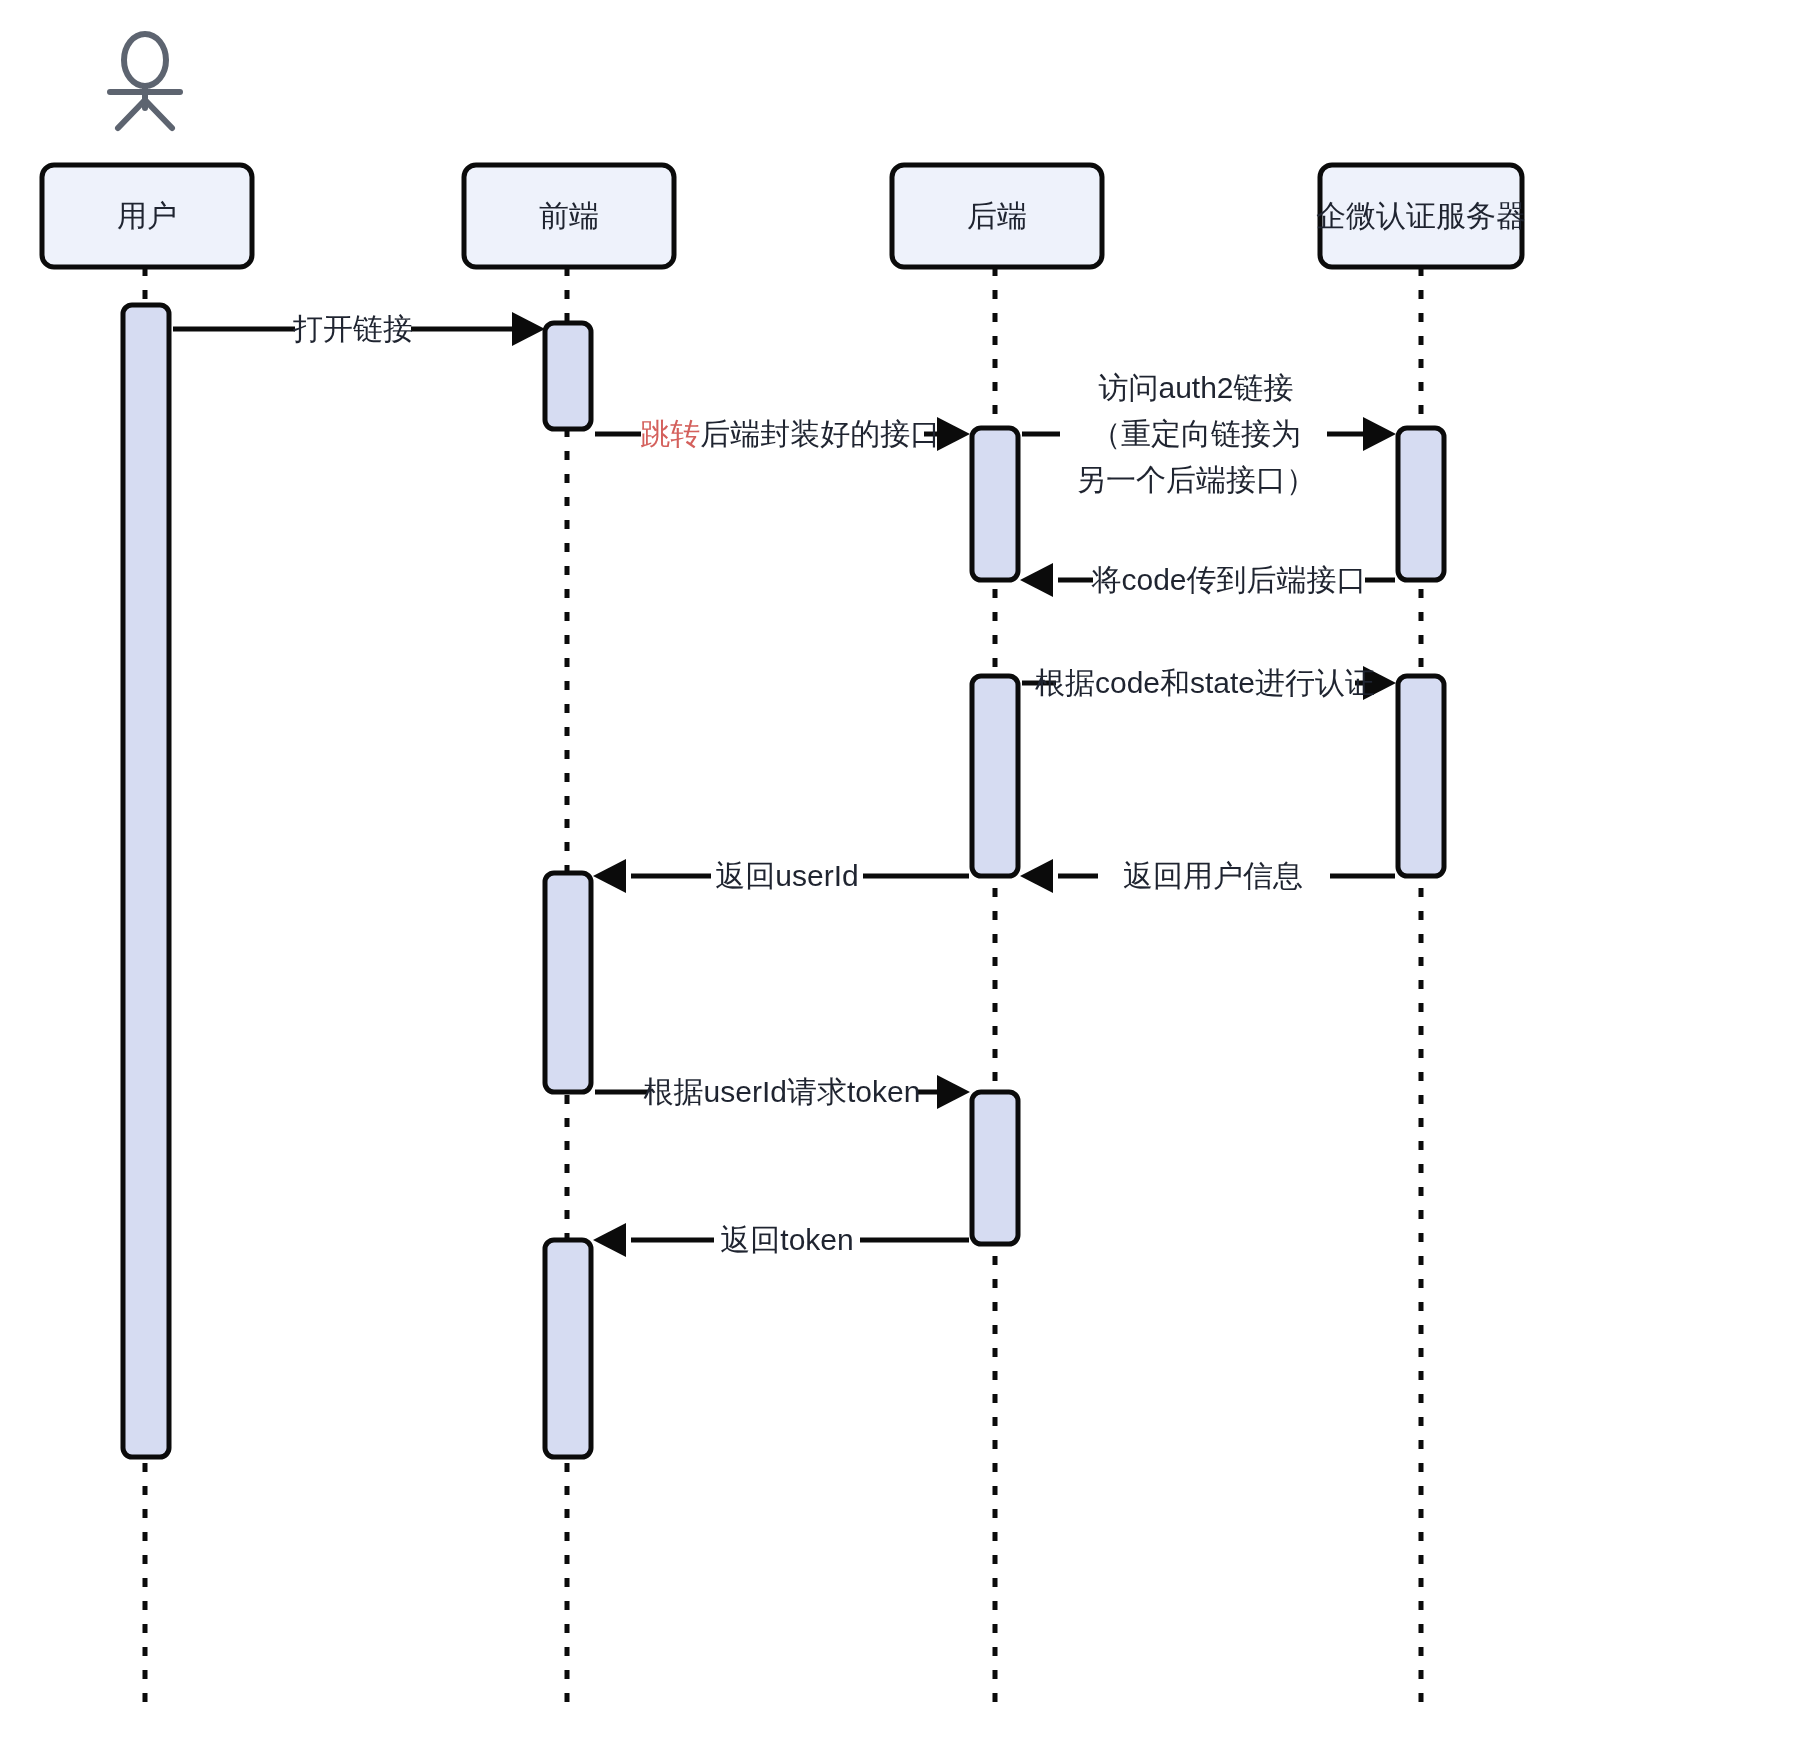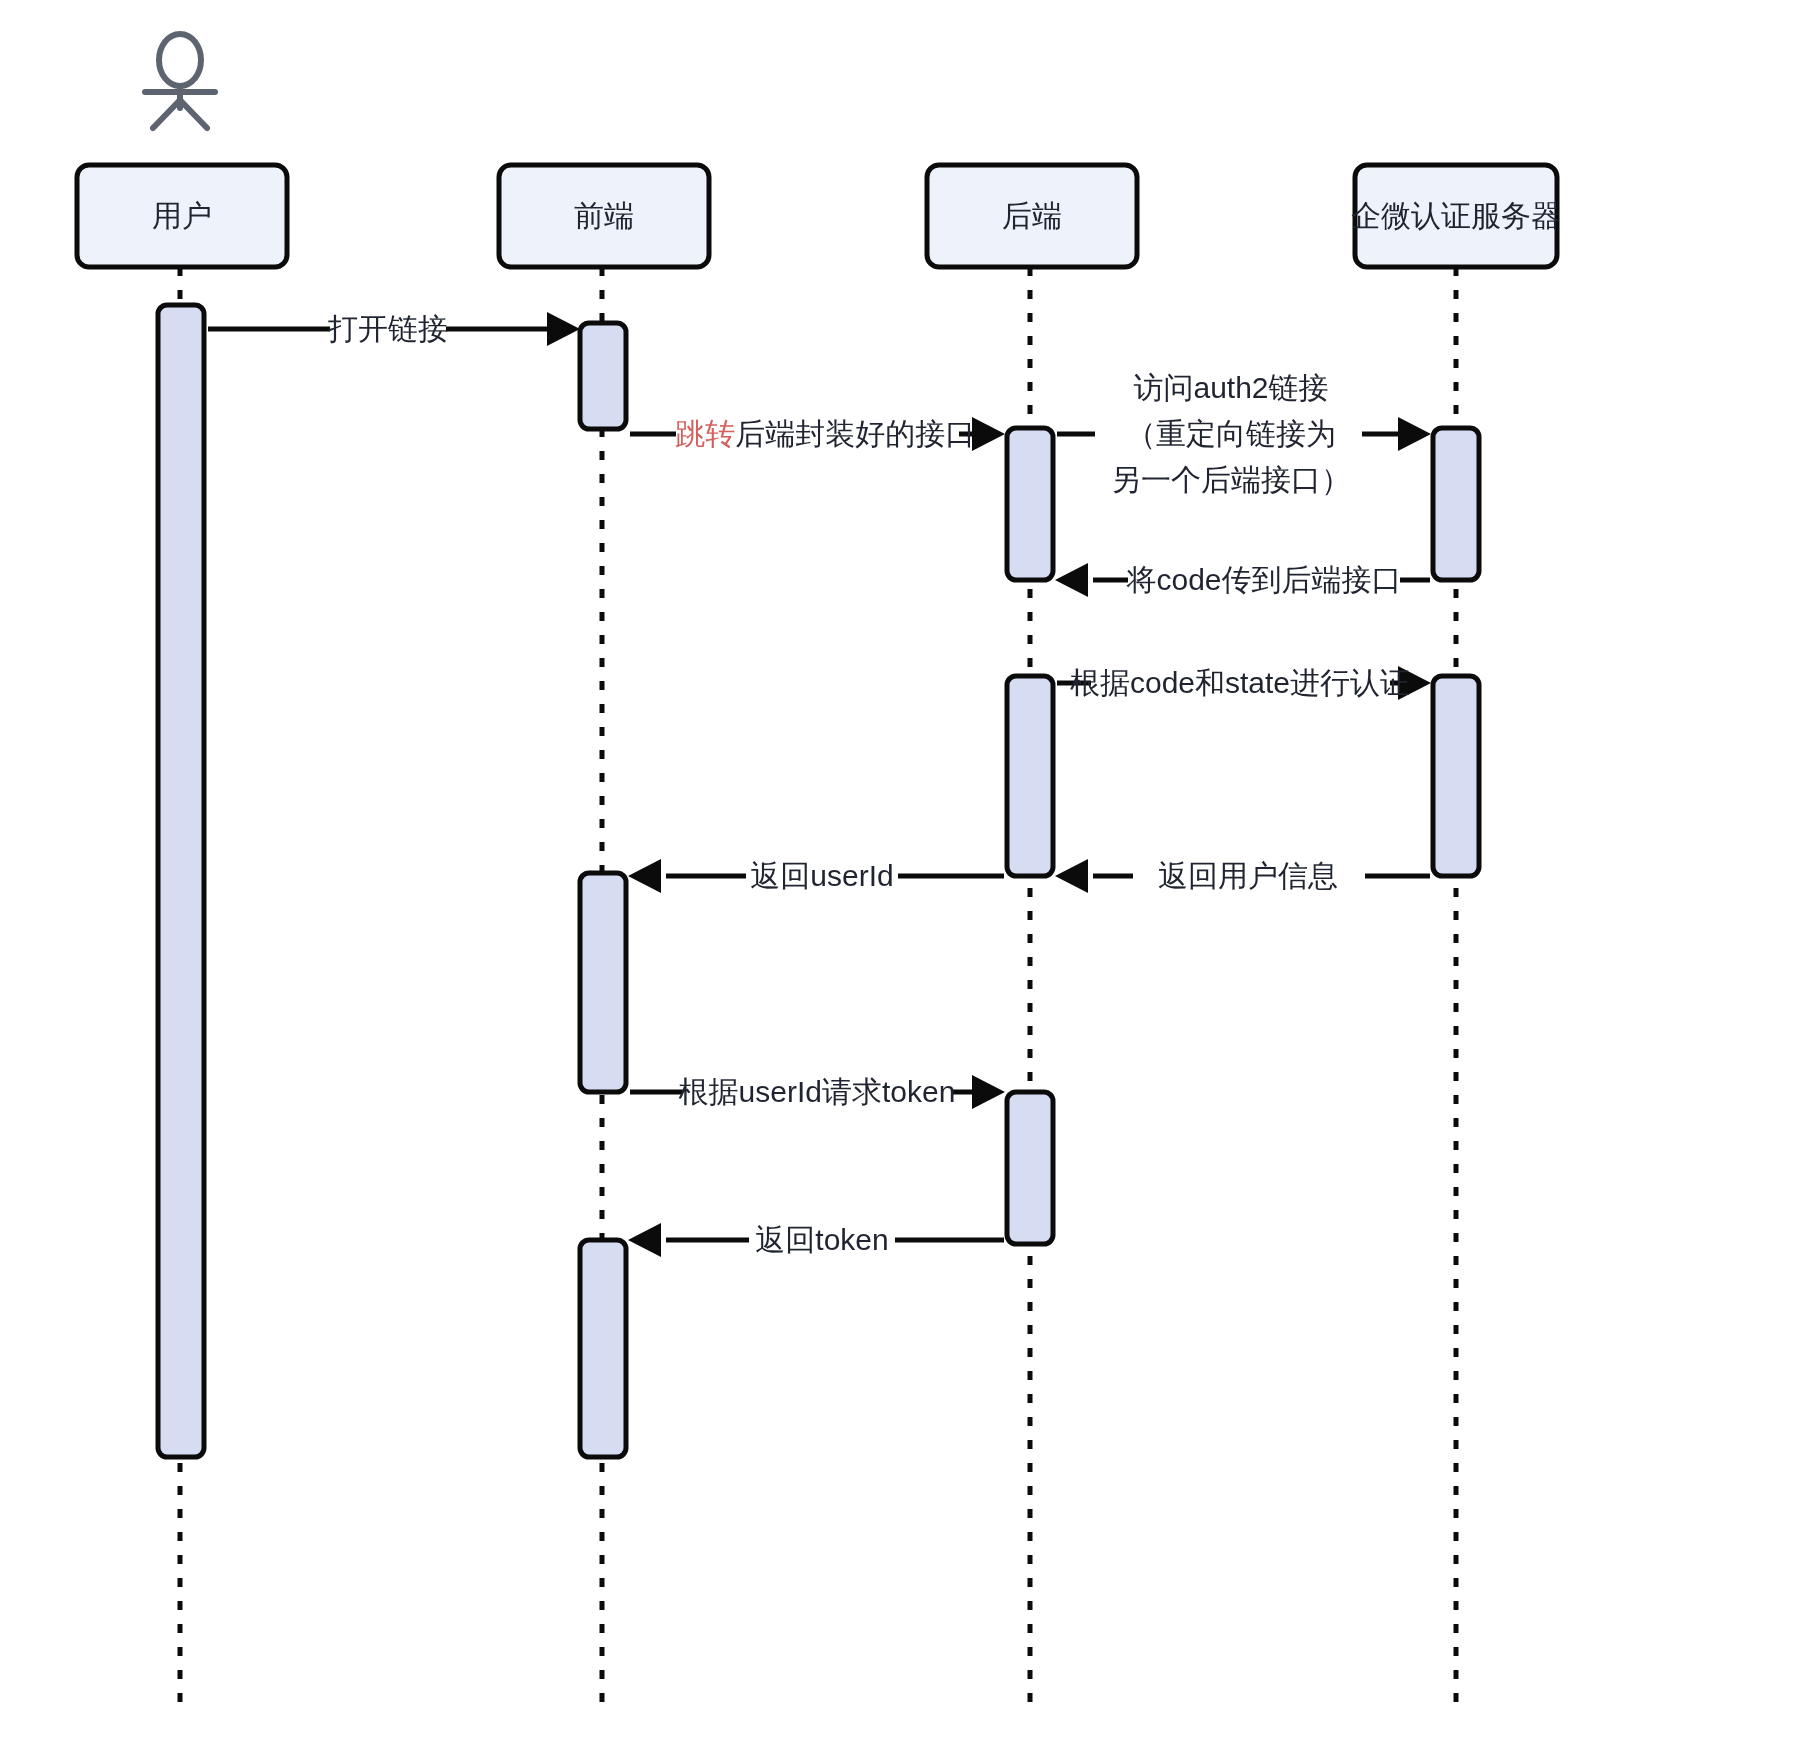--- a/index.html
+++ b/index.html
@@ -11,21 +11,20 @@
     width: 1808px;
     height: 1762px;
     font-family: "Liberation Sans", "DejaVu Sans", sans-serif;
     color: #1f2430;
     overflow: hidden;
   }
   #diagram-root {
     position: relative;
     width: 1512px;
     height: 1762px;
-    margin-left: 35px;
   }
   svg.seq {
     position: absolute;
     top: 0;
     left: 0;
     width: 1808px;
     height: 1762px;
   }
   .lifeline {
     stroke: #0b0b0b;

